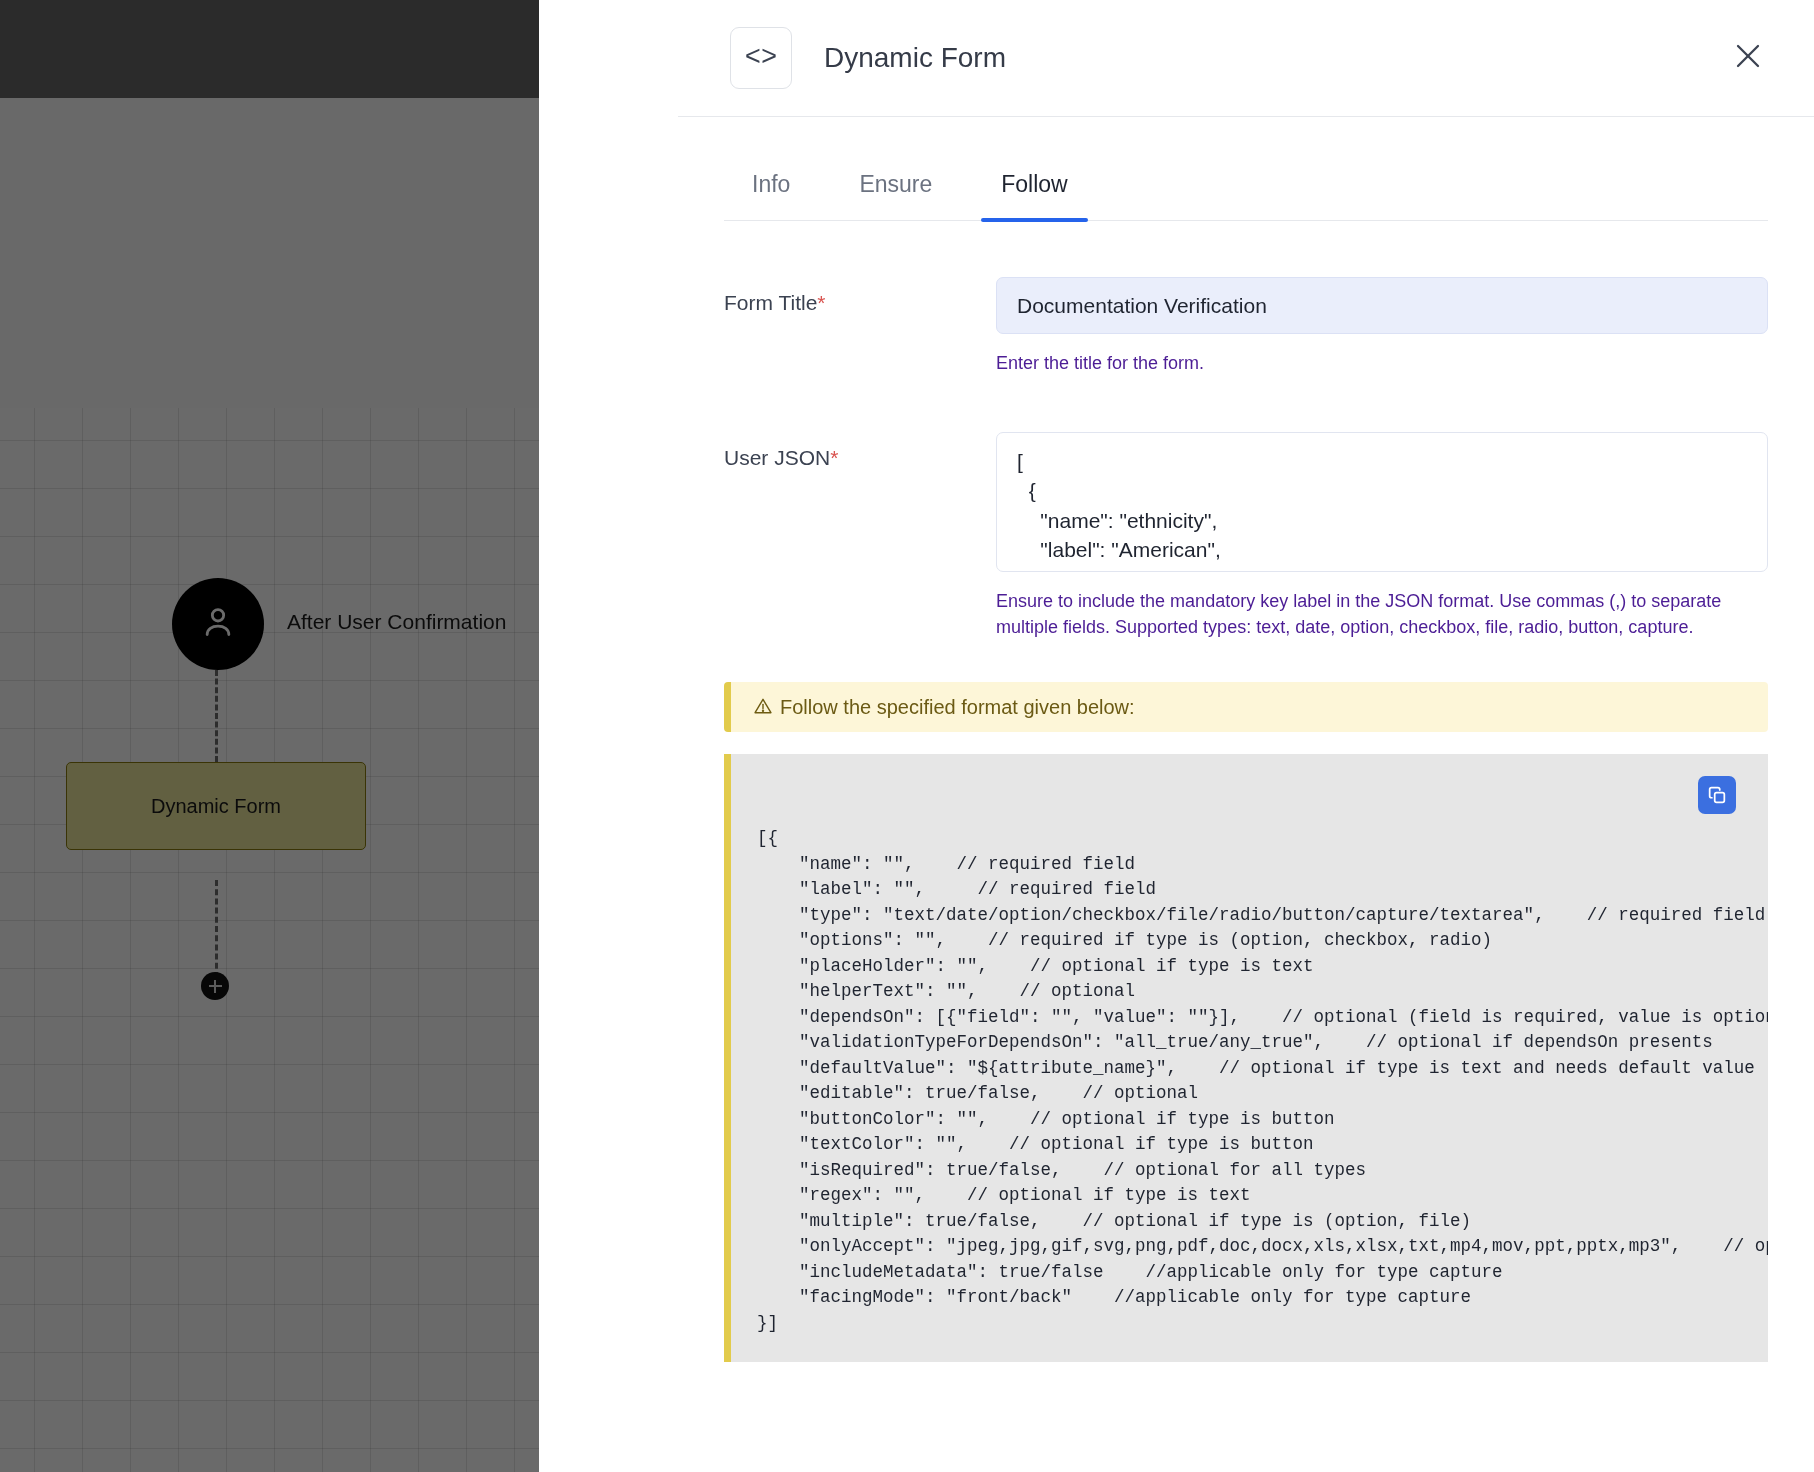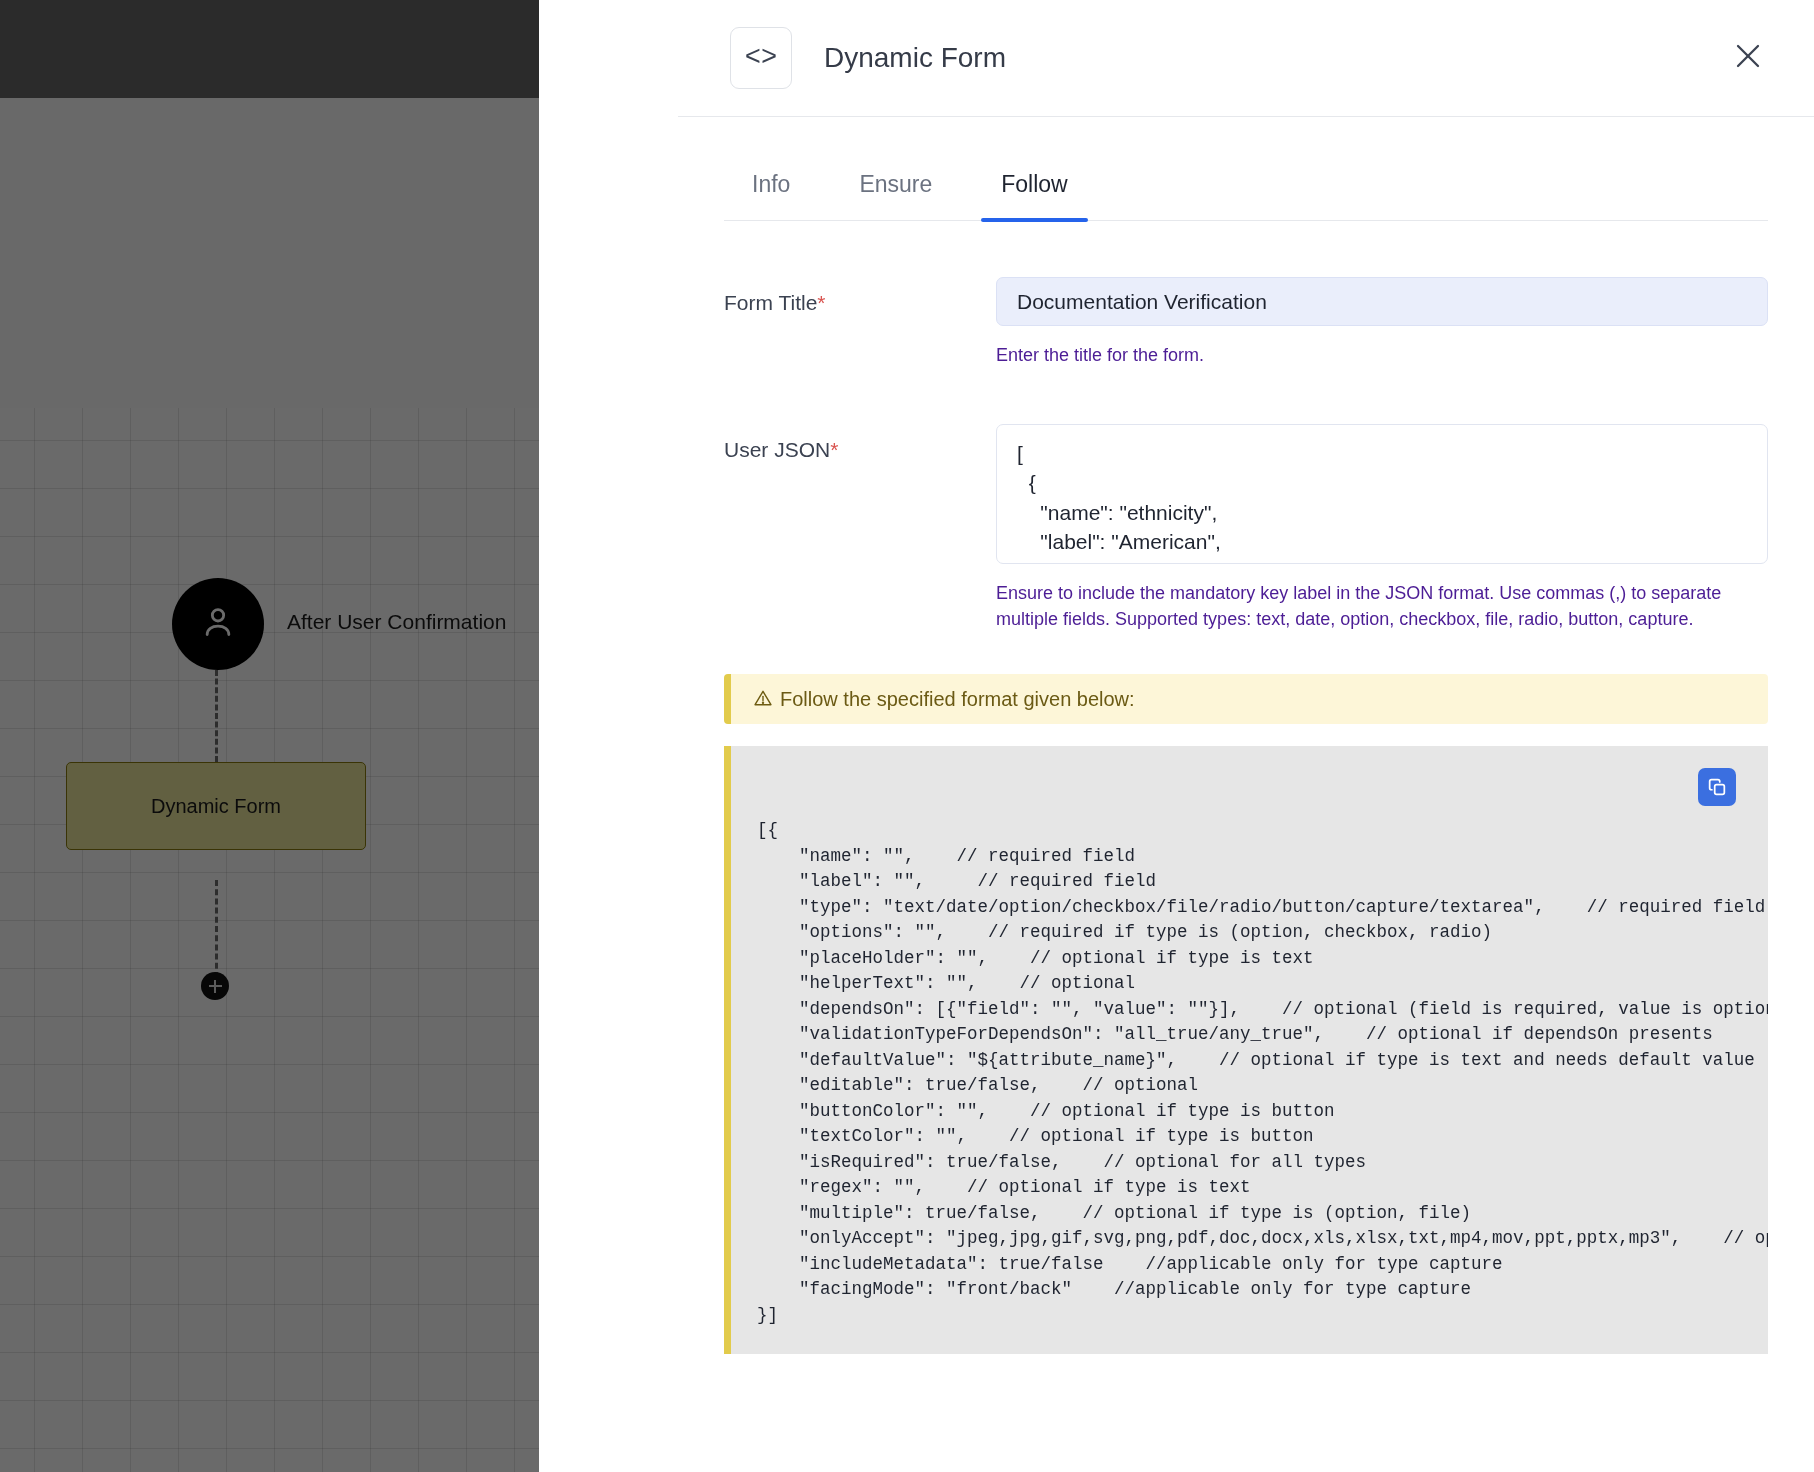--- a/index.html
+++ b/index.html
@@ -148,21 +148,21 @@
   }
   .field-label {
     width: 272px; min-width: 272px;
     font-size: 21px; color: #3b4251;
     padding-top: 14px;
   }
   .req { color: #d9534f; }
   .field-control { flex: 1; }
 
   .text-input {
-    width: 100%; height: 49px;
+    width: 100%; height: 57px;
     background: #eaeefb;
     border: 1px solid #dbe1f5; border-radius: 7px;
     padding: 0 20px;
     font-size: 21px; color: #1f2430;
     font-family: "Liberation Sans", sans-serif;
     display: flex; align-items: center;
   }
   .field-hint {
     font-size: 18px; color: #4c1d95;
     margin-top: 16px; line-height: 1.45;

